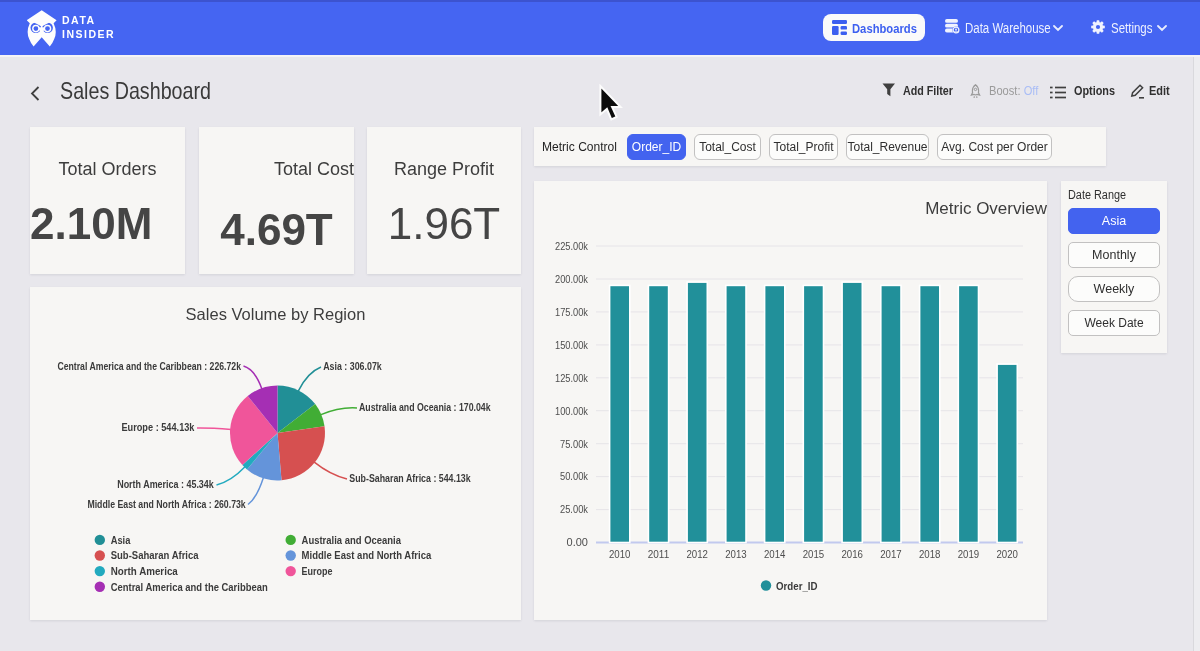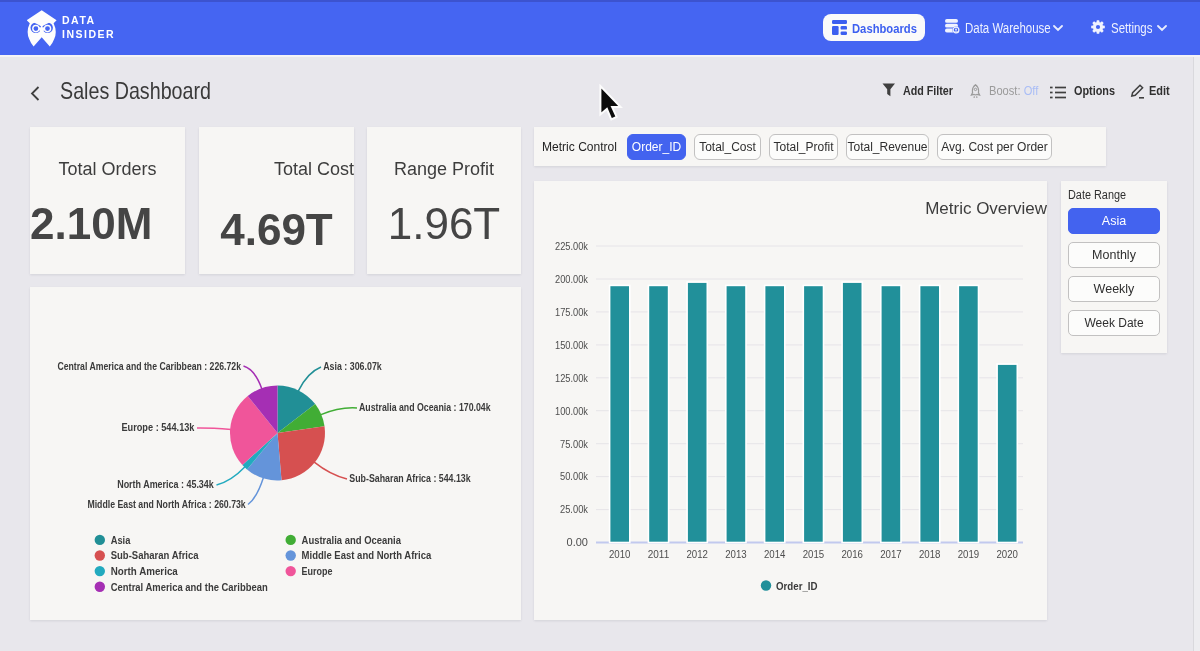--- a/index.html
+++ b/index.html
@@ -104,20 +104,21 @@
 <div class="card" style="left:199px;top:127px;width:155px;height:147px"></div>
 <div class="card" style="left:367px;top:127px;width:154px;height:147px"></div>
 <div class="abs" style="left:30px;top:159.5px;width:155px;text-align:center;font-size:18px;color:#3d3d3d;line-height:1">Total Orders</div>
 <div class="abs" style="left:199px;top:159.5px;width:155px;text-align:right;font-size:18px;color:#3d3d3d;line-height:1">Total Cost</div>
 <div class="abs" style="left:367px;top:159.5px;width:154px;text-align:center;font-size:18px;color:#3d3d3d;line-height:1">Range Profit</div>
 <div class="abs" style="left:30px;top:201.5px;width:155px;text-align:left;font-size:44px;font-weight:bold;color:#454545;line-height:1">2.10M</div>
 <div class="abs" style="left:199px;top:208px;width:155px;text-align:center;font-size:44px;font-weight:bold;color:#454545;line-height:1">4.69T</div>
 <div class="abs" style="left:367px;top:201.5px;width:154px;text-align:center;font-size:44px;font-weight:normal;color:#454545;line-height:1">1.96T</div>
 
 <div class="card" style="left:30px;top:287px;width:491px;height:333px">
+  <div class="abs" style="left:0;top:18.5px;width:491px;text-align:center;font-size:16.5px;color:#3d3d3d;line-height:1">Sales Volume by Region</div>
   <svg width="491" height="333" style="position:absolute;left:0;top:0">
 <path d="M247.5,146.0 L247.5,98.5 A47.5,47.5 0 0 1 285.2,117.1 Z" fill="#218f96"></path>
       <path d="M247.5,146.0 L285.2,117.1 A47.5,47.5 0 0 1 294.5,139.2 Z" fill="#41ad35"></path>
       <path d="M247.5,146.0 L294.5,139.2 A47.5,47.5 0 0 1 251.5,193.3 Z" fill="#d65050"></path>
       <path d="M247.5,146.0 L251.5,193.3 A47.5,47.5 0 0 1 217.0,182.4 Z" fill="#6494da"></path>
       <path d="M247.5,146.0 L217.0,182.4 A47.5,47.5 0 0 1 212.4,178.0 Z" fill="#22aabf"></path>
       <path d="M247.5,146.0 L212.4,178.0 A47.5,47.5 0 0 1 217.7,109.0 Z" fill="#f0559a"></path>
       <path d="M247.5,146.0 L217.7,109.0 A47.5,47.5 0 0 1 247.5,98.5 Z" fill="#a52fb4"></path>
 <path d="M268.1,104.3 Q277.4,85.5 291,80" fill="none" stroke="#218f96" stroke-width="1.5"></path>
       <path d="M290.3,127.9 Q309.7,119.8 327,121" fill="none" stroke="#41ad35" stroke-width="1.5"></path>
@@ -206,19 +207,19 @@
       <text x="473.2" y="377" text-anchor="middle" font-size="11" fill="#4e4e4e" textLength="21.5" lengthAdjust="spacingAndGlyphs">2020</text>
 <circle cx="232" cy="404.5" r="5.2" fill="#21909a"></circle>
 <text x="242" y="408.5" font-size="11" font-weight="bold" fill="#3b3b3b" textLength="41.5" lengthAdjust="spacingAndGlyphs">Order_ID</text>
 </svg>
 </div>
 
 <div class="card" style="left:1061px;top:181px;width:106px;height:172px">
   <div class="abs" style="left:7px;top:8px;font-size:12.5px;color:#2f2f2f;line-height:1;transform:scaleX(0.87);transform-origin:0 0;white-space:nowrap">Date Range</div>
   <div class="btn sel" style="left:7px;top:26.5px;width:92px;border-radius:5px;font-size:12.5px">Asia</div>
   <div class="btn" style="left:7px;top:60.5px;width:92px;border-radius:5px;font-size:12.5px">Monthly</div>
-  <div class="btn" style="left:7px;top:94.5px;width:92px;border-radius:5px;font-size:12.5px">Weekly</div>
+  <div class="btn" style="left:7px;top:94.5px;width:92px;border-radius:10px;font-size:12.5px">Weekly</div>
   <div class="btn" style="left:7px;top:128.5px;width:92px;border-radius:5px;font-size:12px">Week Date</div>
 </div>
 
 <svg class="abs" style="left:598px;top:84px" width="26" height="38" viewBox="0 0 26 38">
   <path d="M2.4,2 L2.4,30.4 L8.9,25 L13.3,35.3 L18.6,32.9 L14.1,23 L22.6,23 Z" fill="#0c0c0c" stroke="#fcfcfc" stroke-width="2"></path>
 </svg>
 
 </body></html>

